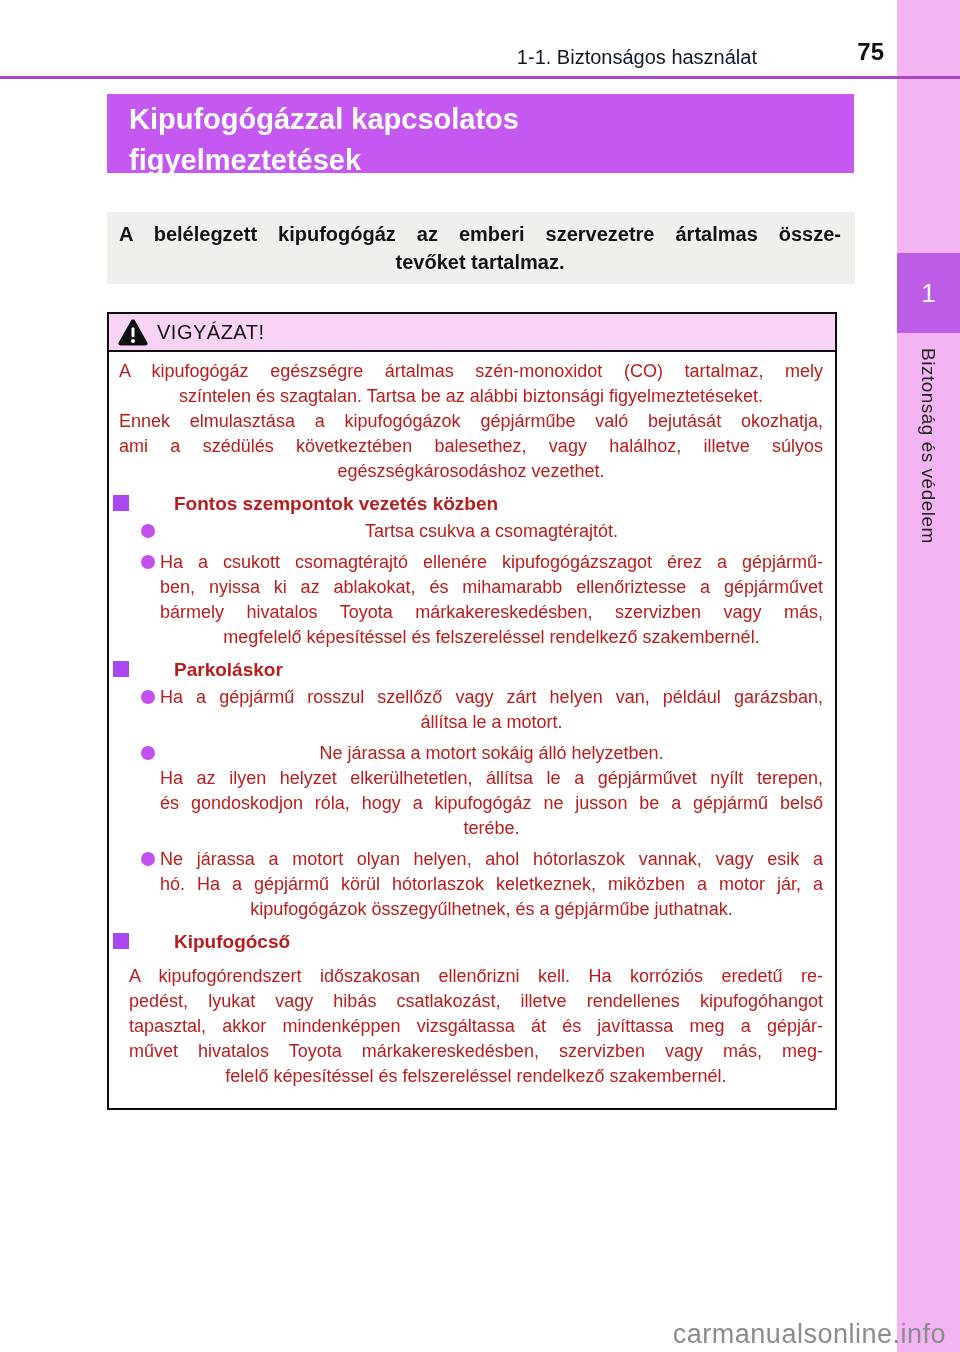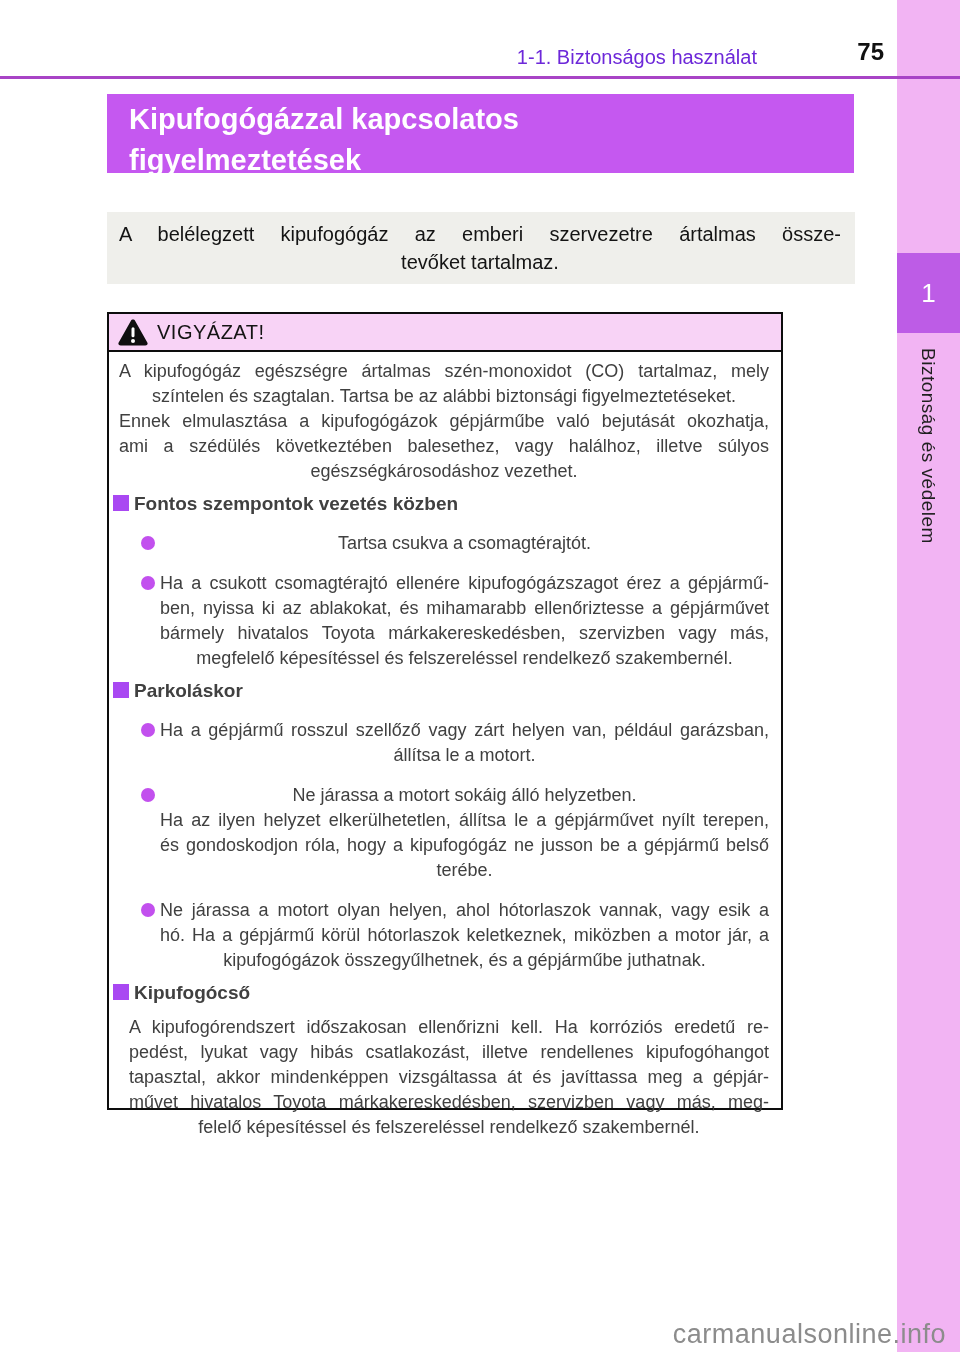--- a/index.html
+++ b/index.html
@@ -33,21 +33,21 @@
     position: absolute; top: 348px; left: 20px;
     writing-mode: vertical-rl;
     font-size: 19px; letter-spacing: 0.5px; color: #1f1f1f;
     white-space: nowrap;
   }
 
   
   .running-header-text {
     position: absolute; top: 46px; left: 0; width: 757px;
     text-align: right;
-    font-size: 20px; color: #6d28d9;
+    font-size: 20px; color: #0f172a;
   }
   .page-number {
     position: absolute; top: 38px; left: 770px; width: 114px;
     text-align: right;
     font-size: 24px; font-weight: bold; color: #111111;
   }
   .header-rule {
     position: absolute; top: 76px; left: 0;
     width: 960px; height: 3px;
     background: var(--rule, #a844c6);
@@ -66,68 +66,69 @@
     box-sizing: border-box;
   }
 
   
   .summary-box {
     position: absolute; top: 212px; left: 107px;
     width: 748px; height: 72px;
     background: var(--summary, #efefeb);
     box-sizing: border-box;
     padding: 8px 14px 0 12px;
-    font-size: 20px; font-weight: normal;
+    font-size: 20px; font-weight: bold;
     line-height: 28px; color: #141414;
   }
 
   
   .warning-box {
     position: absolute; top: 312px; left: 107px;
-    width: 676px; height: 798px;
+    width: 730px; height: 798px;
     border: 2px solid #0d0d0d;
     box-sizing: border-box;
     background: #ffffff;
   }
   .warning-header {
     height: 36px;
     background: var(--warnpink, #f8d3f6);
     border-bottom: 2px solid #0d0d0d;
     display: flex; align-items: center;
     padding-left: 9px;
   }
   .warning-header .wtitle {
     font-size: 20px; color: #141414; margin-left: 9px; letter-spacing: 0.5px;
   }
   .warning-icon { flex: none; display: block; }
 
   .warning-body {
     padding: 7px 12px 0 4px;
     font-size: 18px;
     line-height: 25px;
-    color: #404040;
+    color: #b91c1c;
   }
   .tline { min-height: 25px; }
   .jline { text-align: justify; text-align-last: justify; }
   .nline { text-align: center; }
 
   .intro { padding-left: 6px; margin-bottom: 1px; }
 
   .sec-heading {
     display: flex; align-items: flex-start;
     font-weight: bold; font-size: 19px; line-height: 25px;
     margin: 7px 0 1px 0;
+    gap: 40px;
   }
   .sq {
     flex: none; width: 16px; height: 16px;
     background: var(--square, #a948f2);
     margin: 4px 5px 0 0;
   }
 
-  .bullet-item { display: flex; align-items: flex-start; margin: 15px 0 6px 0; padding-left: 28px; }
+  .bullet-item { display: flex; align-items: flex-start; margin: 3px 0 6px 0; padding-left: 28px; }
   .dot {
     flex: none; width: 14px; height: 14px; border-radius: 50%;
     background: var(--dot, #c250ee);
     margin: 5px 5px 0 0;
   }
   .bi-text { flex: 1 1 auto; }
 
   .plain-para { padding-left: 16px; margin-top: 10px; }
 
   

